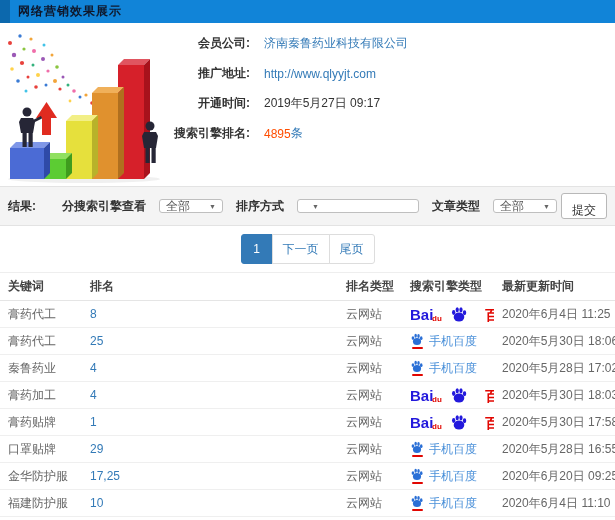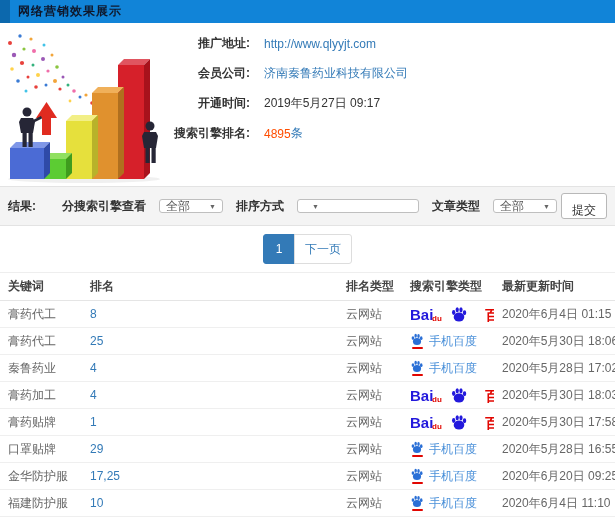--- a/index.html
+++ b/index.html
@@ -163,26 +163,26 @@
 
       <g fill="#262636">
         <circle cx="150" cy="99" r="4.5"></circle>
         <path d="M144,105 h12 l2,4 l-2,12 h-12 l-2,-12 z"></path>
         <rect x="145.5" y="120" width="4.2" height="16"></rect>
         <rect x="151.5" y="120" width="4.2" height="16"></rect>
       </g>
     </svg>
     <div class="company-info">
         <div class="info-row">
+          <span class="info-label">会员公司:</span>
+          <span class="info-value link">济南秦鲁药业科技有限公司</span>
+        </div>
+        <div class="info-row">
           <span class="info-label">推广地址:</span>
           <span class="info-value link">http://www.qlyyjt.com</span>
-        </div>
-        <div class="info-row">
-          <span class="info-label">会员公司:</span>
-          <span class="info-value link">济南秦鲁药业科技有限公司</span>
         </div>
         <div class="info-row">
           <span class="info-label">开通时间:</span>
           <span class="info-value plain">2019年5月27日 09:17</span>
         </div>
         <div class="info-row">
           <span class="info-label">搜索引擎排名:</span>
           <span class="info-value count">4895</span>
           <span class="info-unit">条</span>
         </div>
@@ -207,20 +207,21 @@
           <span class="caret">▼</span>
         </div>
       </div>
     <button class="submit-btn">提交</button>
   </div>
 
   <div class="pagination-wrap">
     <div class="pagination">
         <a class="page-btn active">1</a>
         <a class="page-btn">下一页</a>
+        <a class="page-btn">尾页</a>
       </div>
   </div>
 
   <table>
     <colgroup>
       <col class="col-keyword">
         <col class="col-rank">
         <col class="col-ranktype">
         <col class="col-engine">
         <col>
@@ -248,21 +249,21 @@
         <ellipse cx="4.5" cy="9.2" rx="2.4" ry="3.4"></ellipse>
         <ellipse cx="9.5" cy="5.2" rx="2.3" ry="3.6"></ellipse>
         <ellipse cx="14.8" cy="5.4" rx="2.3" ry="3.6"></ellipse>
         <ellipse cx="19.8" cy="9.5" rx="2.4" ry="3.4"></ellipse>
       </g>
     </svg>
     <i class="du">du</i>
     <b class="bd">百度</b>
   </span>
 </td>
-          <td>2020年6月4日 01:15</td>
+          <td>2020年6月4日 11:25</td>
         </tr>
         <tr>
           <td>膏药代工</td>
           <td><a class="rank-link">25</a></td>
           <td>云网站</td>
           <td>
   <span class="mobile-logo">
     <span class="mpaw-wrap">
       <svg class="mpaw" viewBox="0 0 24 24">
         <g fill="#2a6fd6">

